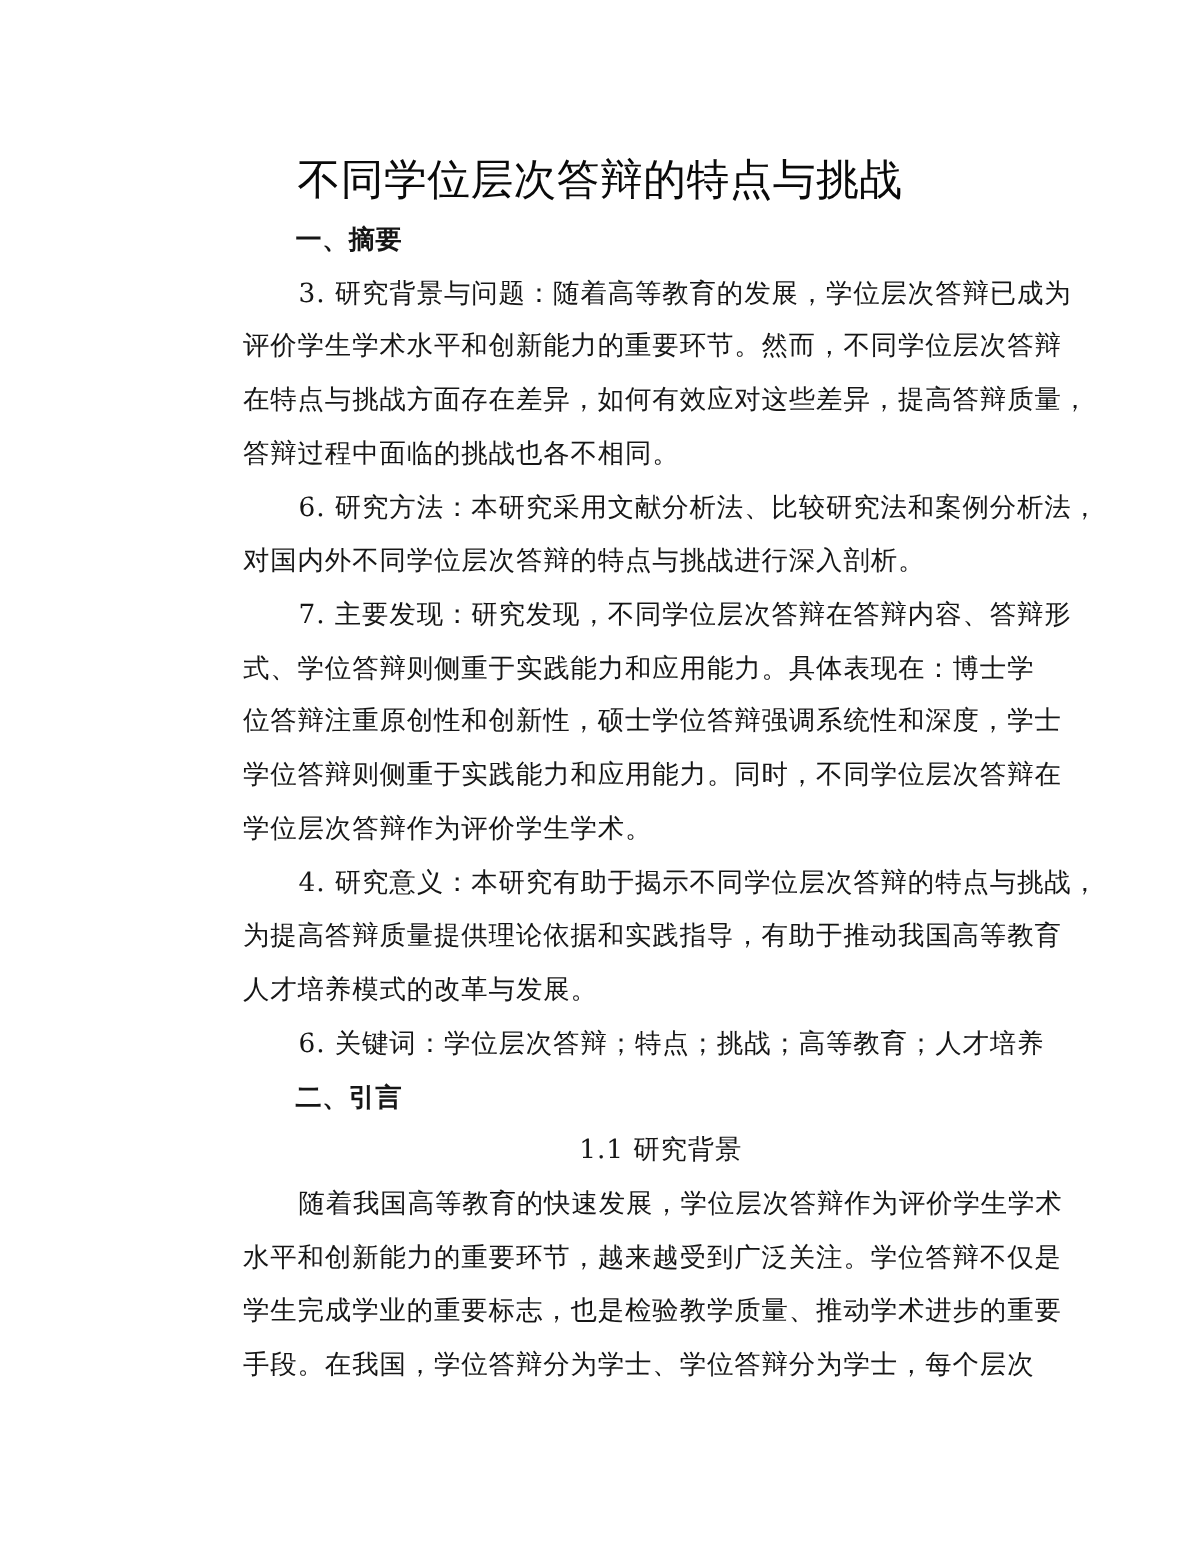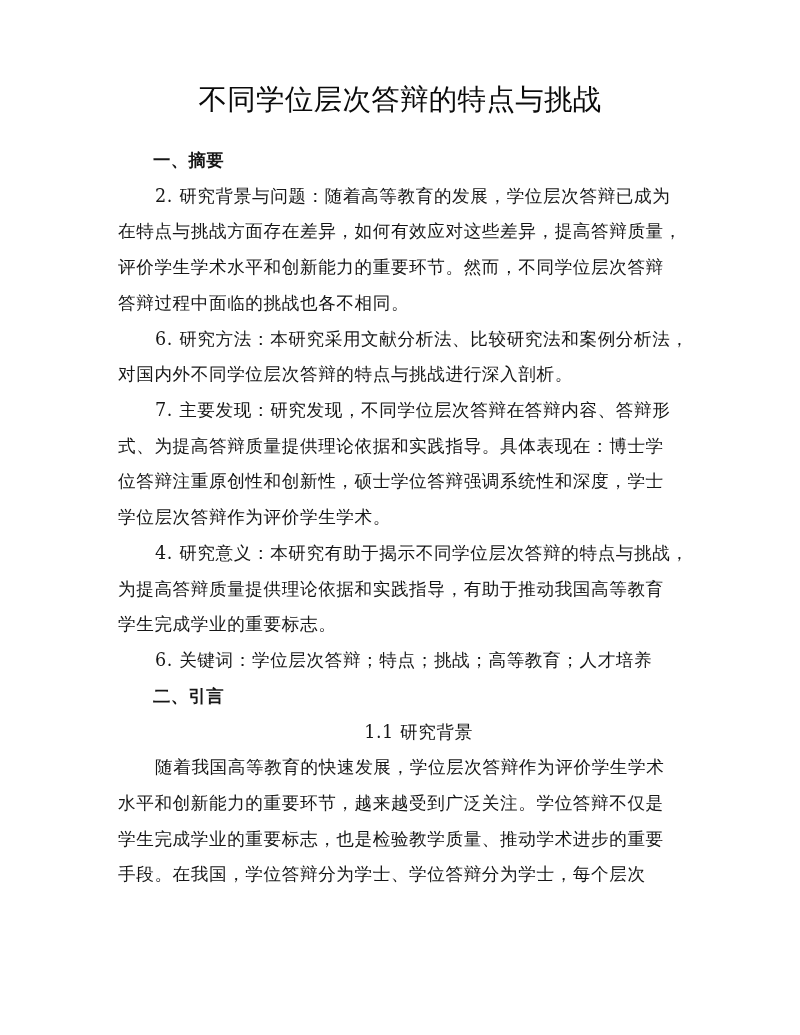--- a/index.html
+++ b/index.html
@@ -19,21 +19,21 @@
       left: 0;
       top: 0;
       width: 800px;
       height: 1035px;
       background: #ffffff;
     }
     .title {
       position: absolute;
       left: 0;
       width: 800px;
-      top: 80px;
+      top: 100px;
       text-align: center;
       font-family: "DejaVu Sans", "Liberation Sans", sans-serif;
       font-size: 28.5px;
       line-height: 40px;
       font-weight: normal;
       color: #0a0a0a;
       letter-spacing: 0.3px;
     }
     .body {
       position: absolute;
@@ -42,20 +42,21 @@
       width: 566px;
     }
     .line {
       height: 35.72px;
       line-height: 35.72px;
       font-family: "DejaVu Serif", "Liberation Serif", serif;
       font-size: 17.6px;
       white-space: nowrap;
       color: #161616;
       letter-spacing: 0.6px;
+      margin-left: 44px;
     }
     .line.indent {
       padding-left: 37px;
     }
     .line.heading {
       font-family: "DejaVu Sans", "Liberation Sans", sans-serif;
       font-weight: bold;
       padding-left: 35px;
       font-size: 17.4px;
       letter-spacing: 0.4px;
@@ -66,33 +67,34 @@
     }
   </style>
 </head>
 <body>
 
 <div class="page">
   <div class="title">不同学位层次答辩的特点与挑战</div>
 
   <div class="body">
     <div class="line heading">一、摘要</div>
-    <div class="line indent">2. 研究背景与问题：随着高等教育的发展，学位层次答辩已成为</div>
+    <div class="line indent">3. 研究背景与问题：随着高等教育的发展，学位层次答辩已成为</div>
+    <div class="line">评价学生学术水平和创新能力的重要环节。然而，不同学位层次答辩</div>
     <div class="line">在特点与挑战方面存在差异，如何有效应对这些差异，提高答辩质量，</div>
-    <div class="line">评价学生学术水平和创新能力的重要环节。然而，不同学位层次答辩</div>
     <div class="line">答辩过程中面临的挑战也各不相同。</div>
     <div class="line indent">6. 研究方法：本研究采用文献分析法、比较研究法和案例分析法，</div>
     <div class="line">对国内外不同学位层次答辩的特点与挑战进行深入剖析。</div>
     <div class="line indent">7. 主要发现：研究发现，不同学位层次答辩在答辩内容、答辩形</div>
-    <div class="line">式、为提高答辩质量提供理论依据和实践指导。具体表现在：博士学</div>
+    <div class="line">式、学位答辩则侧重于实践能力和应用能力。具体表现在：博士学</div>
     <div class="line">位答辩注重原创性和创新性，硕士学位答辩强调系统性和深度，学士</div>
+    <div class="line">学位答辩则侧重于实践能力和应用能力。同时，不同学位层次答辩在</div>
     <div class="line">学位层次答辩作为评价学生学术。</div>
     <div class="line indent">4. 研究意义：本研究有助于揭示不同学位层次答辩的特点与挑战，</div>
     <div class="line">为提高答辩质量提供理论依据和实践指导，有助于推动我国高等教育</div>
-    <div class="line">学生完成学业的重要标志。</div>
+    <div class="line">人才培养模式的改革与发展。</div>
     <div class="line indent">6. 关键词：学位层次答辩；特点；挑战；高等教育；人才培养</div>
     <div class="line heading">二、引言</div>
     <div class="line subheading">1.1 研究背景</div>
     <div class="line indent">随着我国高等教育的快速发展，学位层次答辩作为评价学生学术</div>
     <div class="line">水平和创新能力的重要环节，越来越受到广泛关注。学位答辩不仅是</div>
     <div class="line">学生完成学业的重要标志，也是检验教学质量、推动学术进步的重要</div>
     <div class="line">手段。在我国，学位答辩分为学士、学位答辩分为学士，每个层次</div>
   </div>
 </div>
 

